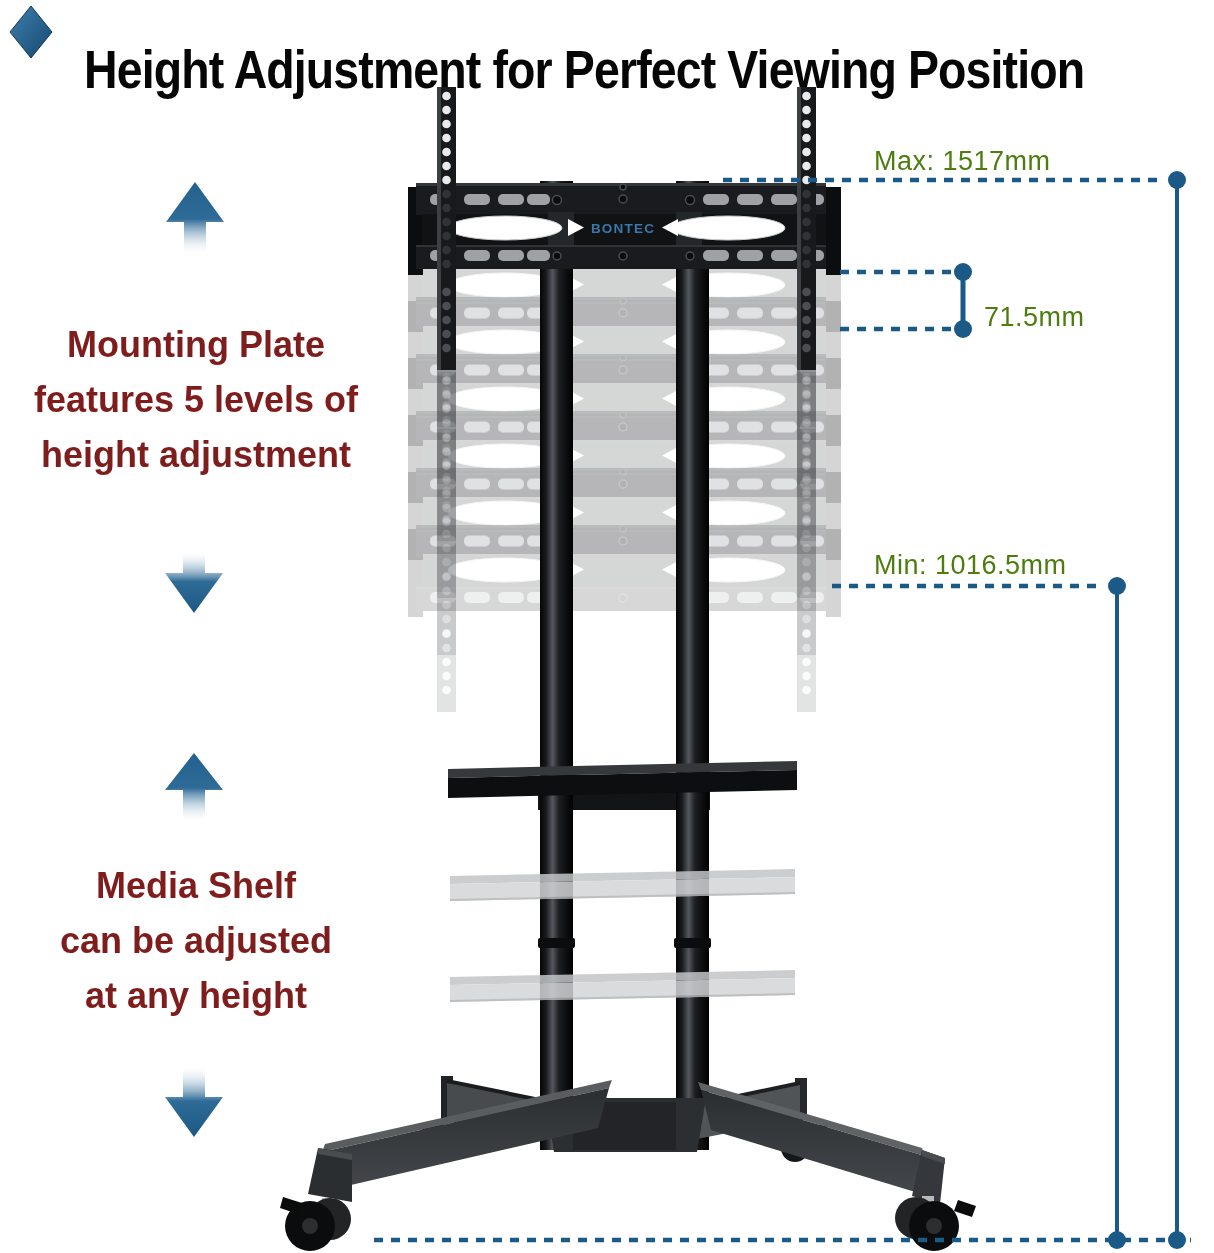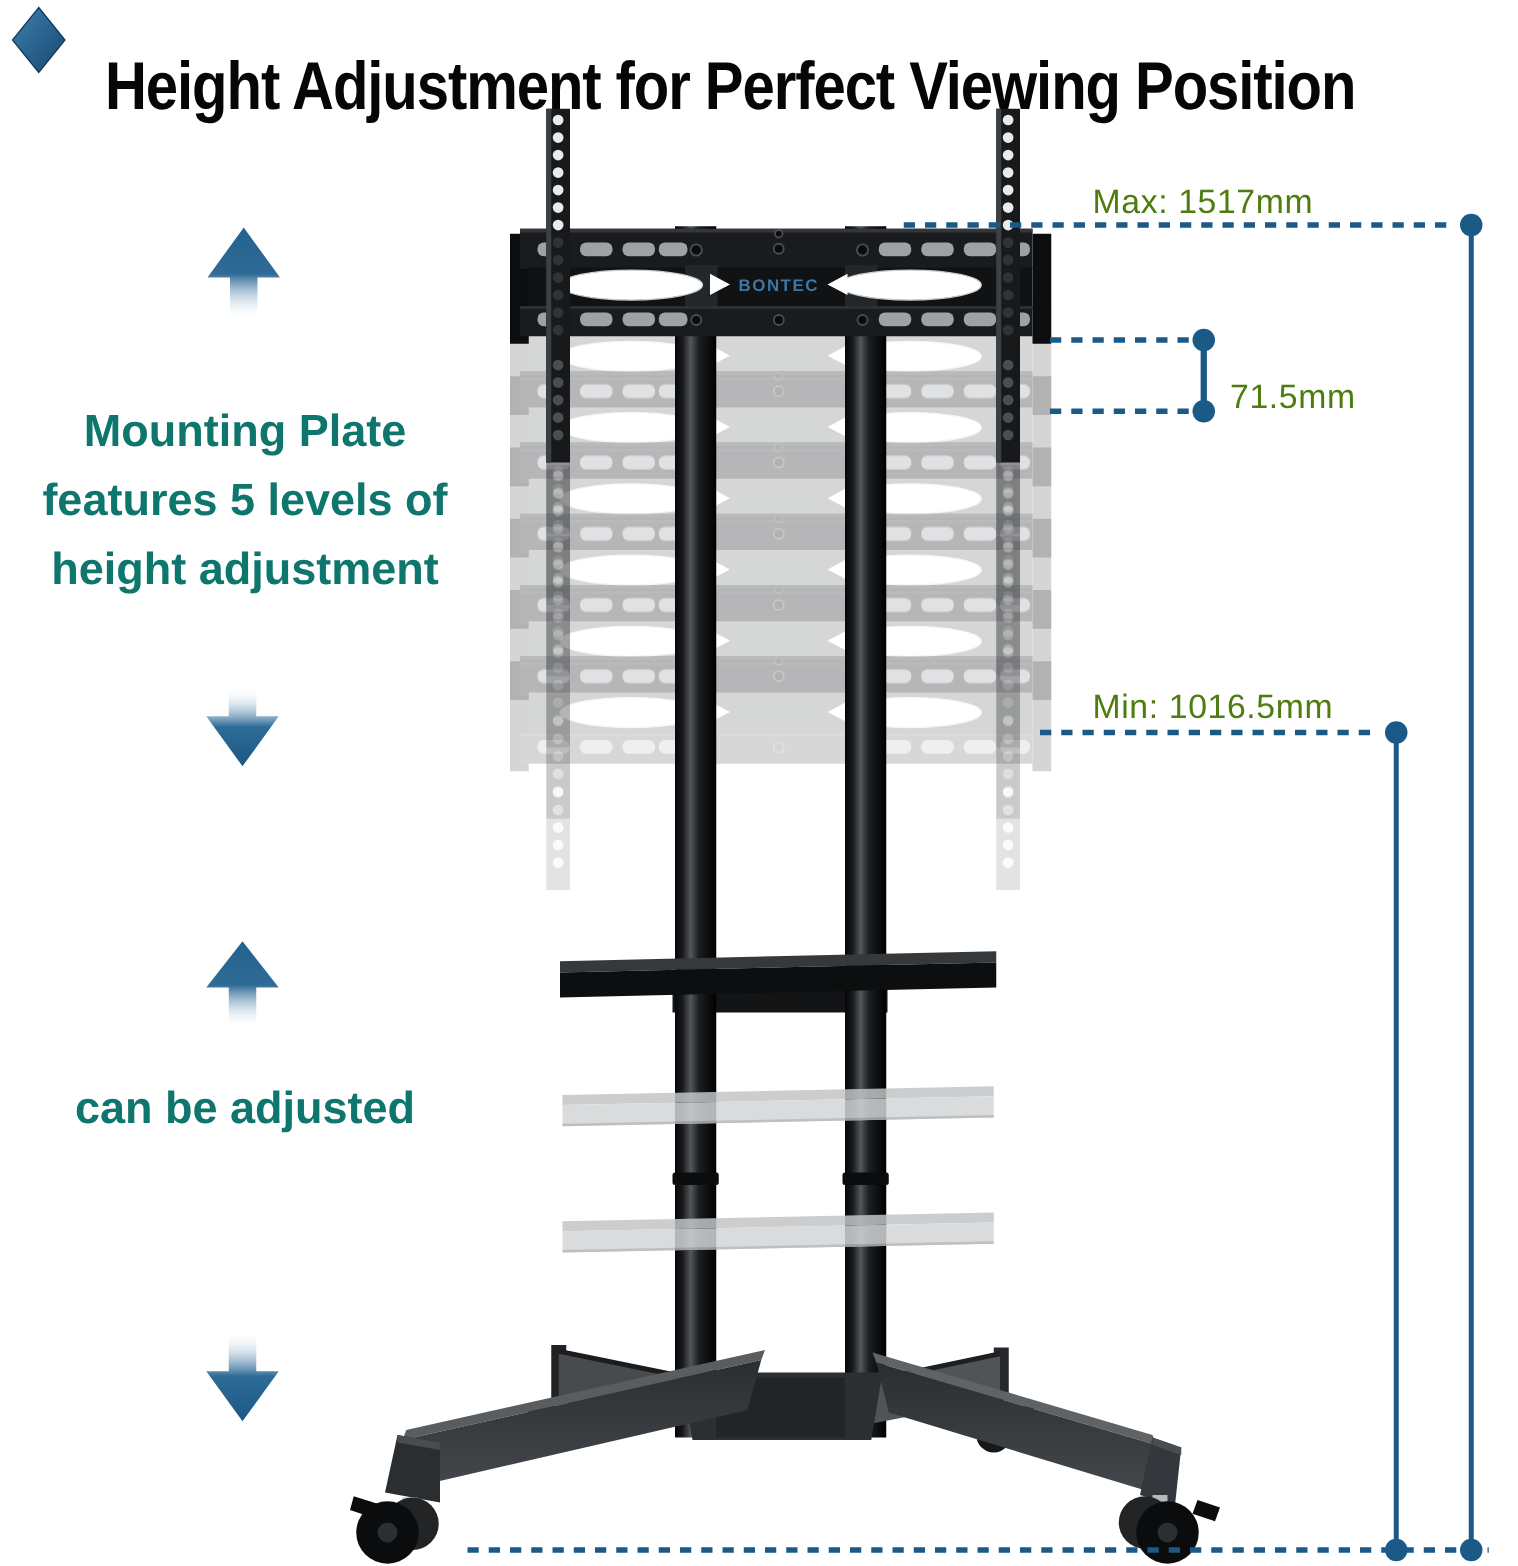--- a/index.html
+++ b/index.html
@@ -6,21 +6,21 @@
   body{width:1214px;height:1253px;position:relative;overflow:hidden;
        font-family:"Liberation Sans",sans-serif;}
   .stage{position:absolute;left:0;top:0;width:1214px;height:1253px;}
   .page-title{position:absolute;left:84px;top:2px;font-size:54px;font-weight:700;
        letter-spacing:-1px;color:#060606;white-space:nowrap;
        transform:scaleX(.86);transform-origin:left center;line-height:62px;}
   .title-diamond{position:absolute;left:8px;top:4px;width:46px;height:56px;}
   .meas-label{position:absolute;font-size:27px;font-weight:400;color:#4d7c0f;
        letter-spacing:.5px;white-space:nowrap;line-height:30px;}
   .callout{position:absolute;width:356px;text-align:center;font-size:36px;
-       font-weight:700;line-height:55px;color:#0f766e;}
+       font-weight:700;line-height:55px;color:#7f1d1d;}
   svg{display:block;}
 </style>
 </head>
 <body>
 
 <div class="title-diamond">
   <svg width="46" height="56" viewBox="0 0 46 56">
     <defs>
       <linearGradient id="diamG" x1="0" y1="0" x2="1" y2="1">
         <stop offset="0" stop-color="#3e7fae"></stop>
@@ -343,14 +343,16 @@
 <div class="meas-label" style="left:874px;top:146px;">Max: 1517mm</div>
 <div class="meas-label" style="left:984px;top:287px;margin-top:15px;">71.5mm</div>
 <div class="meas-label" style="left:874px;top:550px;">Min: 1016.5mm</div>
 
 <div class="callout" style="left:18px;top:317px;">
   <div>Mounting Plate</div>
   <div>features 5 levels of</div>
   <div>height adjustment</div>
 </div>
 <div class="callout" style="left:18px;top:858px;">
+  <div>Media Shelf</div>
   <div>can be adjusted</div>
+  <div>at any height</div>
 </div>
 
 </body></html>

